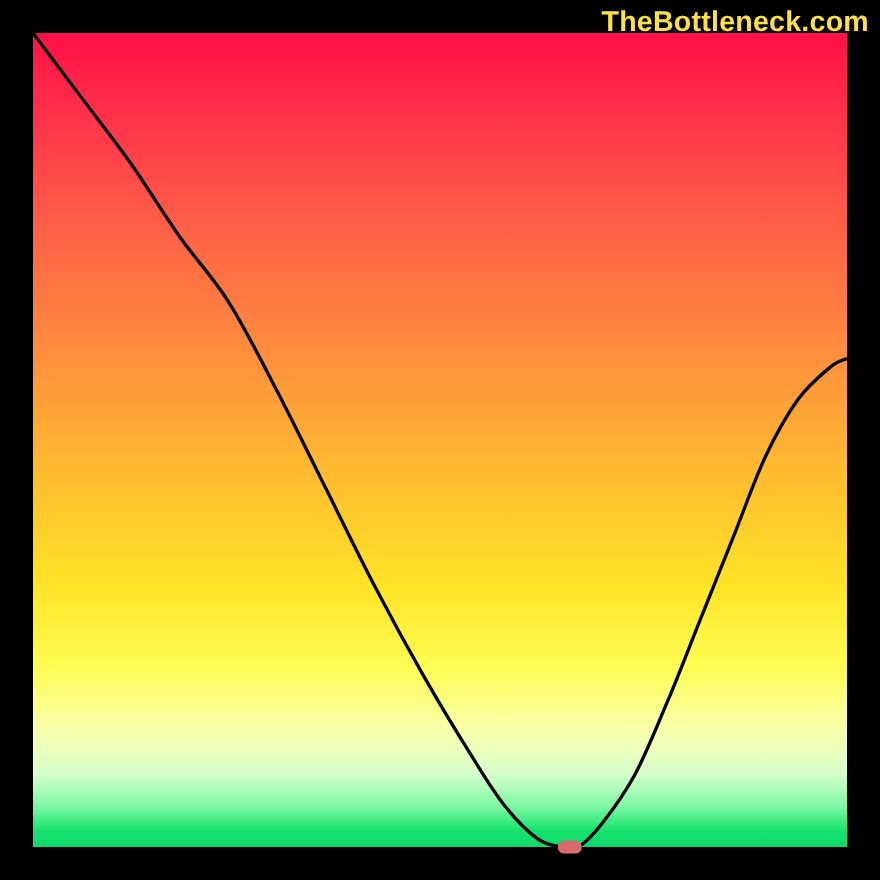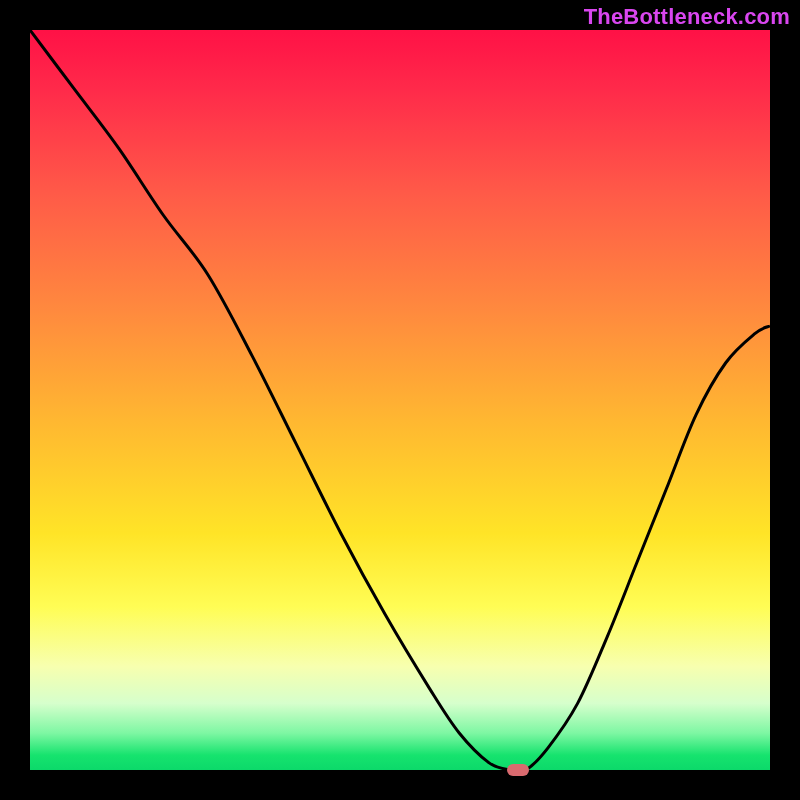--- a/index.html
+++ b/index.html
@@ -14,22 +14,22 @@
   .frame {
     position: relative;
     width: 800px;
     height: 800px;
     background: #000;
   }
   .watermark {
     position: absolute;
     top: 4px;
     right: 10px;
-    color: #d946ef;
-    font-size: 22px;
+    color: #fde047;
+    font-size: 26px;
     font-weight: 600;
     letter-spacing: 0.2px;
     z-index: 3;
     margin-left: 25px;
   }
   .plot {
     position: absolute;
     left: 30px;
     top: 30px;
     width: 740px;

